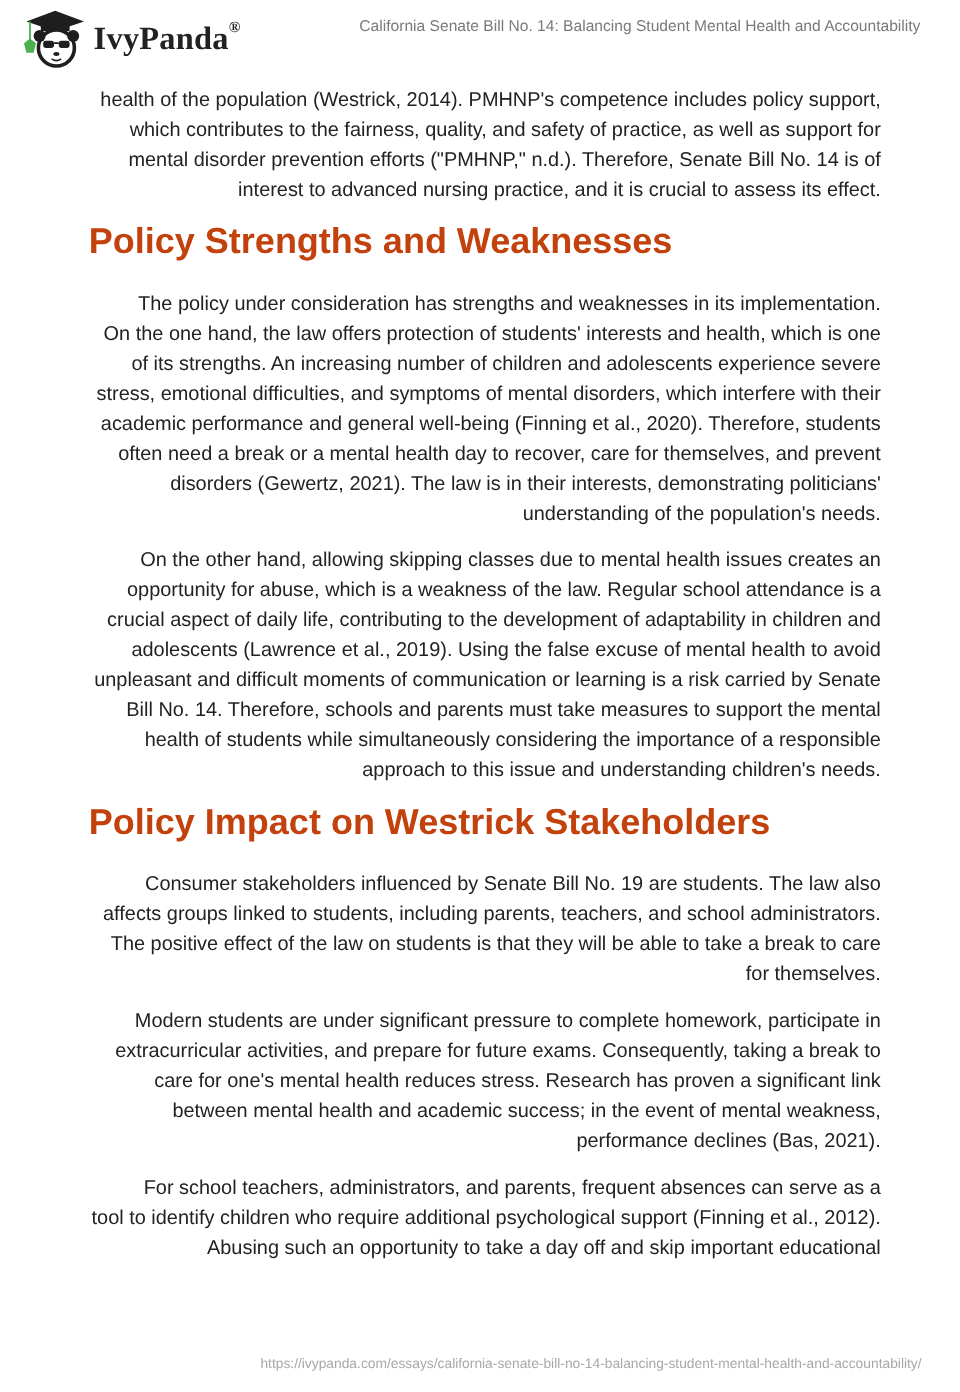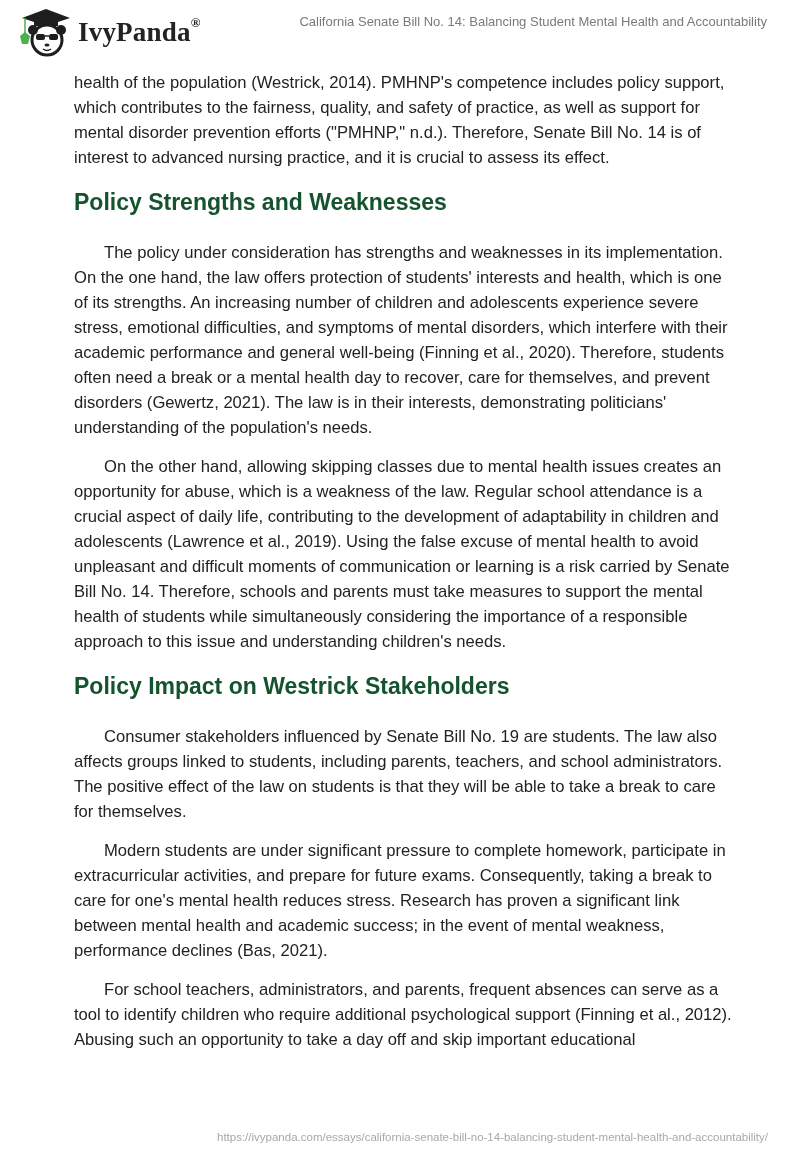--- a/index.html
+++ b/index.html
@@ -4,23 +4,23 @@
 <style>
   html, body { margin: 0; padding: 0; background: #ffffff; }
   body { width: 800px; height: 1160px; position: relative; overflow: hidden; font-family: "Liberation Sans", sans-serif; color: #222222; }
   .header { position: absolute; top: 0; left: 0; width: 800px; height: 60px; }
   .logo { position: absolute; left: 16px; top: 6px; display: flex; align-items: center; }
   .logo svg { width: 56px; height: 52px; }
   .logo-text { font-family: "Liberation Serif", serif; font-weight: bold; font-size: 27px; color: #222; margin-left: 6px; letter-spacing: 0.2px; }
   .logo-text sup { font-size: 13px; position: relative; top: -4px; }
   .doc-title { position: absolute; right: 33px; top: 14px; font-size: 13px; color: #7a7a7a; }
   .content { position: absolute; left: 74px; top: 70px; width: 660px; }
-  p { margin: 0 0 14px 0; font-size: 16.6px; line-height: 25px; color: #222; }
+  p { margin: 0 0 14px 0; font-size: 16.6px; line-height: 25px; color: #222; text-align: right; }
   p.indent { text-indent: 30px; }
-  h2 { margin: 12px 0 20px 0; font-size: 23px; line-height: 36px; font-weight: bold; color: #14532d; }
+  h2 { margin: 12px 0 20px 0; font-size: 30px; line-height: 36px; font-weight: bold; color: #c2410c; }
   .footer-url { position: absolute; right: 32px; top: 1131px; font-size: 11.5px; color: #a8a8a8; }
 </style>
 </head>
 <body>
 
 <div class="header">
   <div class="logo">
     <svg viewBox="0 0 56 52">
 
       <polygon points="6,12 30,3 54,12 30,20" fill="#1e1e1e"></polygon>

